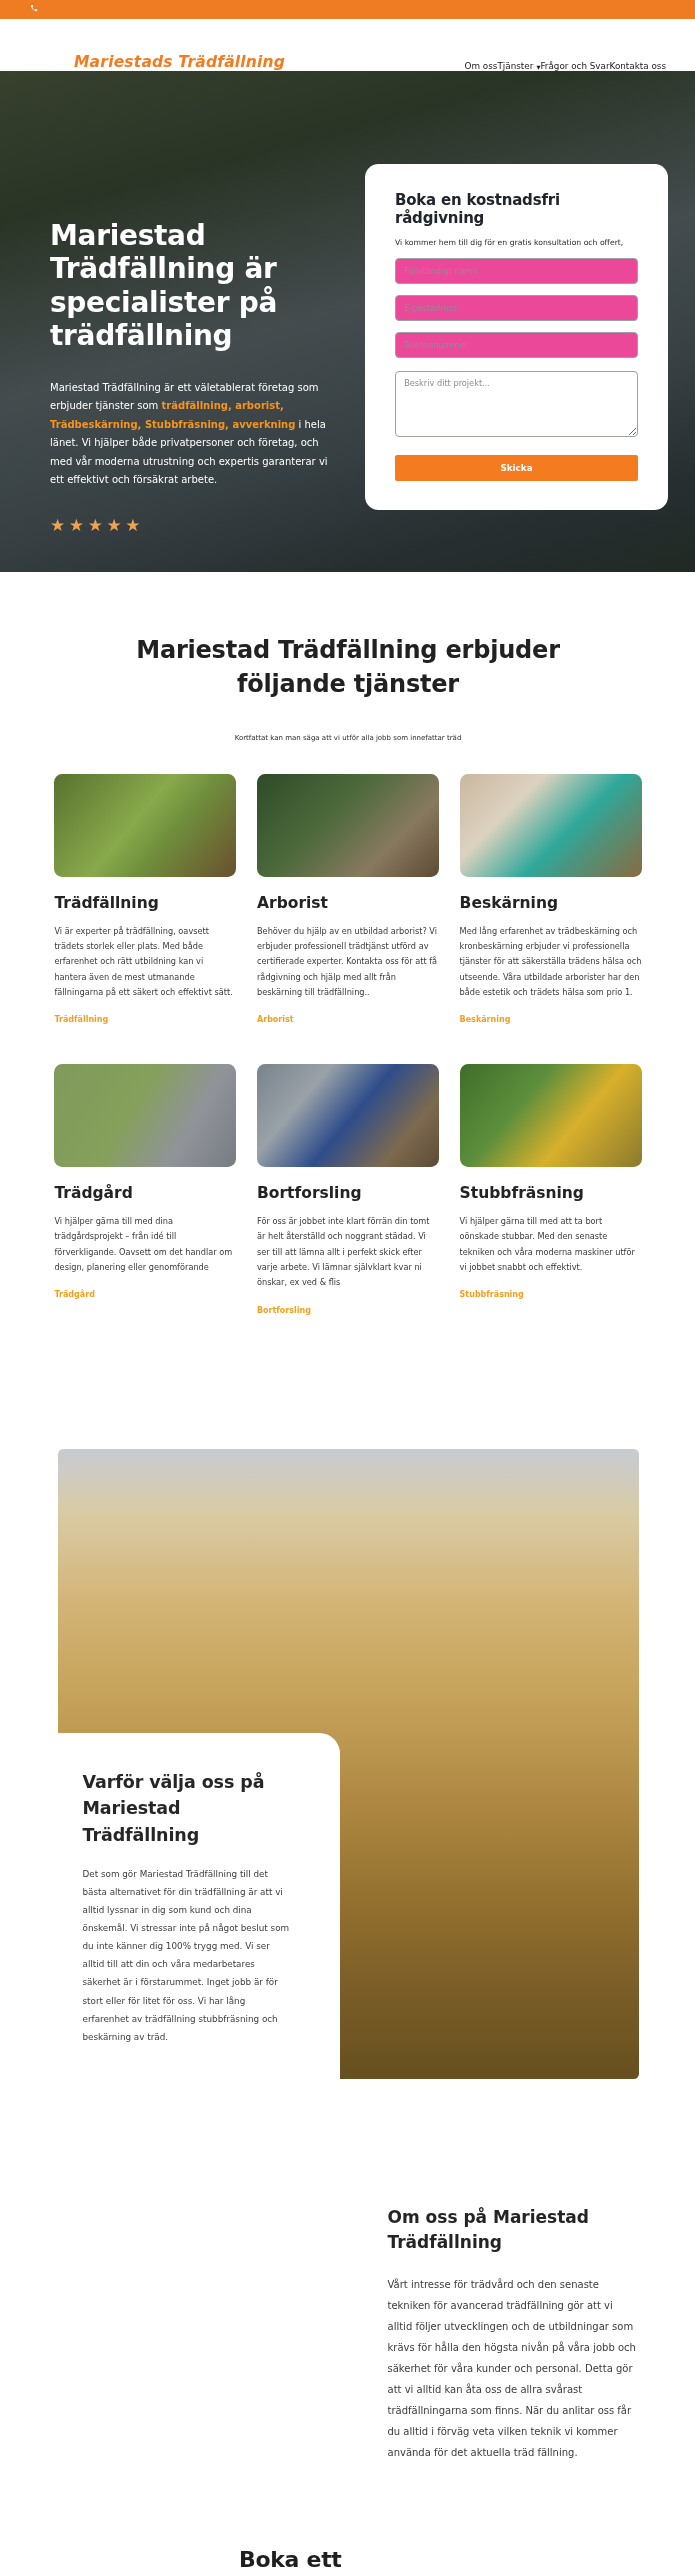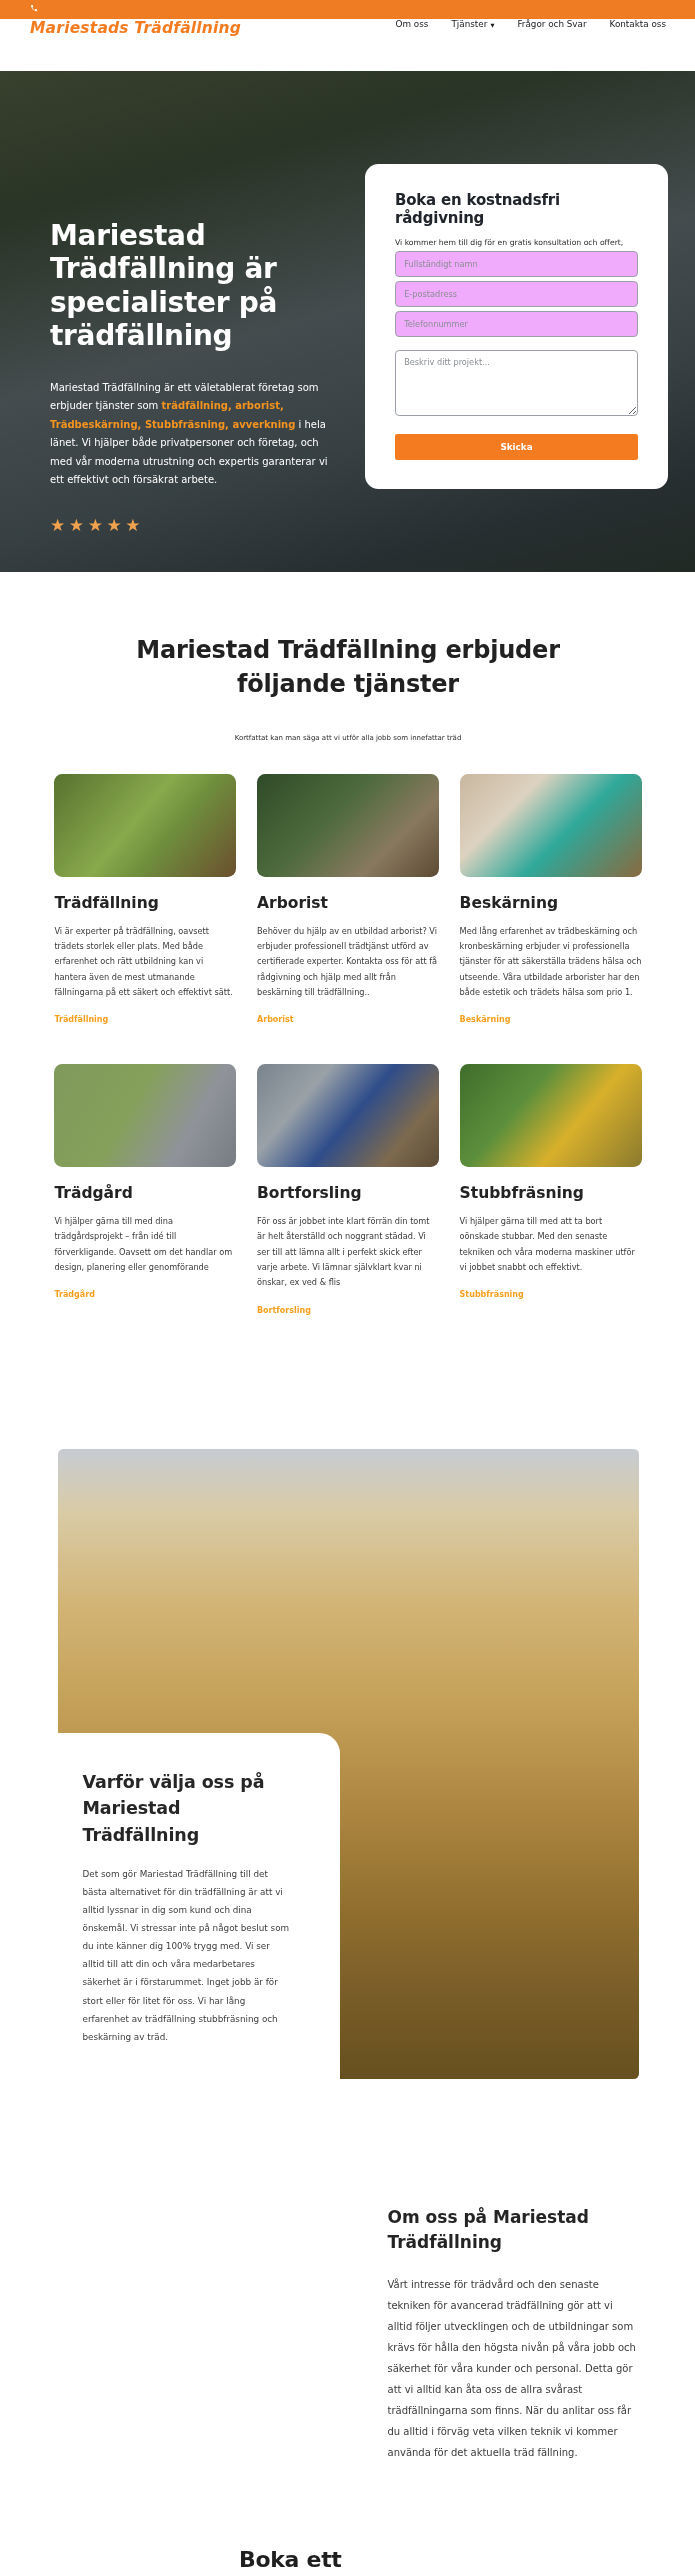--- a/index.html
+++ b/index.html
@@ -4,23 +4,23 @@
 <style>
   * { margin:0; padding:0; box-sizing:border-box; }
   html,body { background:#fff; }
   body { width:696px; font-family:"DejaVu Sans","Liberation Sans",sans-serif; color:#222; }
 
   
   .topbar { background:#EF7B23; height:18.5px; display:flex; align-items:center; padding:0 30px; }
   .topbar .phone { color:#fff; font-size:8.8px; line-height:1; }
 
   
-  .navbar { background:#fff; height:52px; display:flex; align-items:flex-start; justify-content:space-between; padding:0 30px; }
+  .navbar { background:#fff; height:52px; display:flex; align-items:flex-end; justify-content:space-between; padding:0 30px;margin-left:44px; }
   .logo { color:#F47B20; font-size:15.5px; font-weight:800; font-style:italic; letter-spacing:0.2px; }
-  .nav { display:flex; align-items:center; gap:23px; }
+  .nav { display:flex; align-items:center; }
   .nav a { text-decoration:none; color:#1c1c1c; font-size:8.8px; }
   .nav .chev { font-size:5.2px; color:#1c1c1c; margin-left:3.1px; }
 
   
   .hero { position:relative; height:501px;
     background:
       linear-gradient(rgba(22,26,22,.52), rgba(22,26,22,.52)),
       linear-gradient(165deg,#5d6b47 0%,#3f5138 22%,#76828b 48%,#5c6a74 68%,#39444d 86%,#2c3a33 100%);
     overflow:hidden; }
   .hero-inner { position:relative; height:100%; }
@@ -28,21 +28,21 @@
   .hero-title { color:#fff; font-size:28px; line-height:1.2; font-weight:800; letter-spacing:-0.3px; }
   .hero-text { margin-top:26px; color:#fff; font-size:10px; line-height:1.85; }
   .hero-text .kw { color:#F7941D; font-weight:700; }
   .stars { margin-top:25px; color:#F0A24F; font-size:17px; letter-spacing:3.6px; }
 
   .hero-card { position:absolute; right:28px; top:93px; width:303px; background:#fff;
     border-radius:13.4px; padding:27px 30px 29px; }
   .hero-card h2 { font-size:15px; font-weight:800; color:#20242b; letter-spacing:-0.2px; }
   .hero-card .sub { margin-top:11.3px; font-size:7.7px; color:#2b2b2b; }
   .f-input { width:100%; height:26px; border:0.5px solid #9aa0a6; border-radius:4.1px; padding:0 8.2px;
-    font-size:8.2px; color:#333; margin-top:4px; font-family:inherit; background:#f0abfc; }
+    font-size:8.2px; color:#333; margin-top:11px; font-family:inherit; background:#ec4899; }
   .f-input::placeholder, .f-area::placeholder { color:#8a8f94; }
   .f-area { width:100%; height:66px; border:0.5px solid #9aa0a6; border-radius:4.1px; padding:6.2px 8.2px;
     font-size:8.2px; color:#333; margin-top:13.4px; font-family:inherit; resize:vertical; }
   .btn-primary { width:100%; height:26px; margin-top:15.5px; background:#F47B20; border:none; border-radius:2.1px;
     color:#fff; font-size:8.8px; font-weight:700; cursor:pointer; font-family:inherit; }
 
   
   .services { padding:61px 0 134px; }
   .services h2 { text-align:center; font-size:24px; font-weight:800; color:#212121; line-height:1.45;
     width:495px; margin:0 auto; letter-spacing:-0.2px; }

